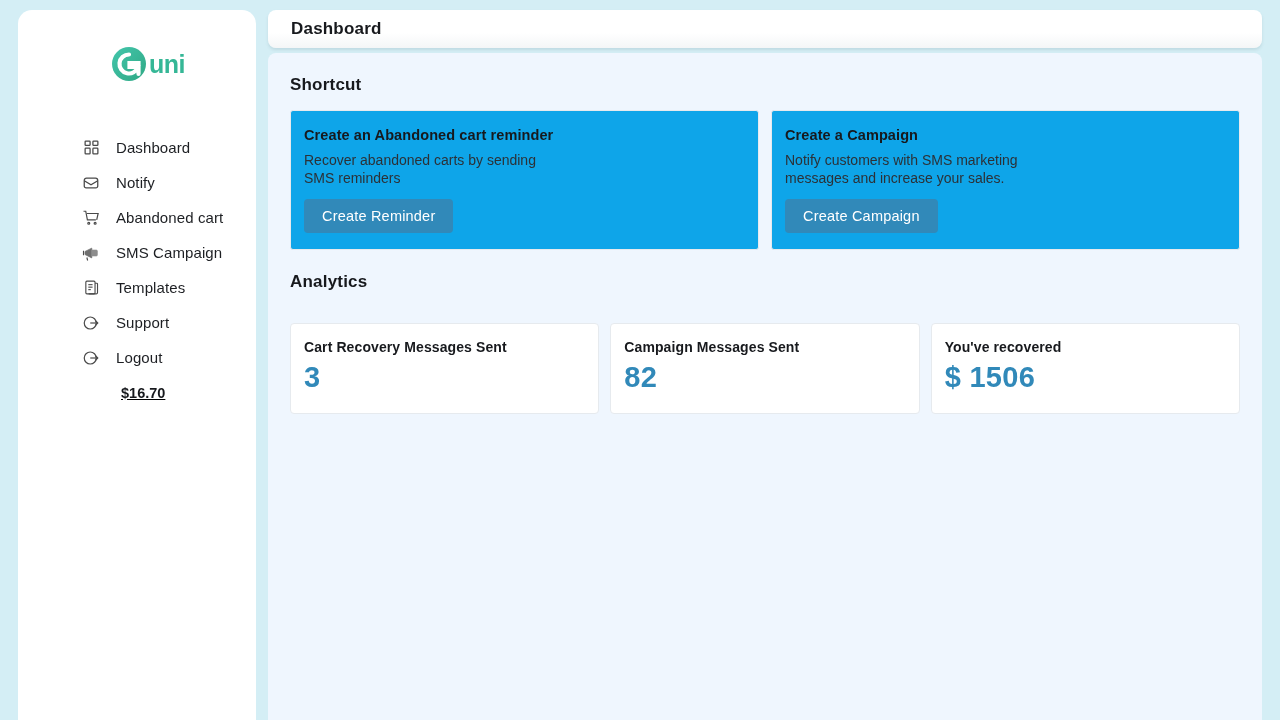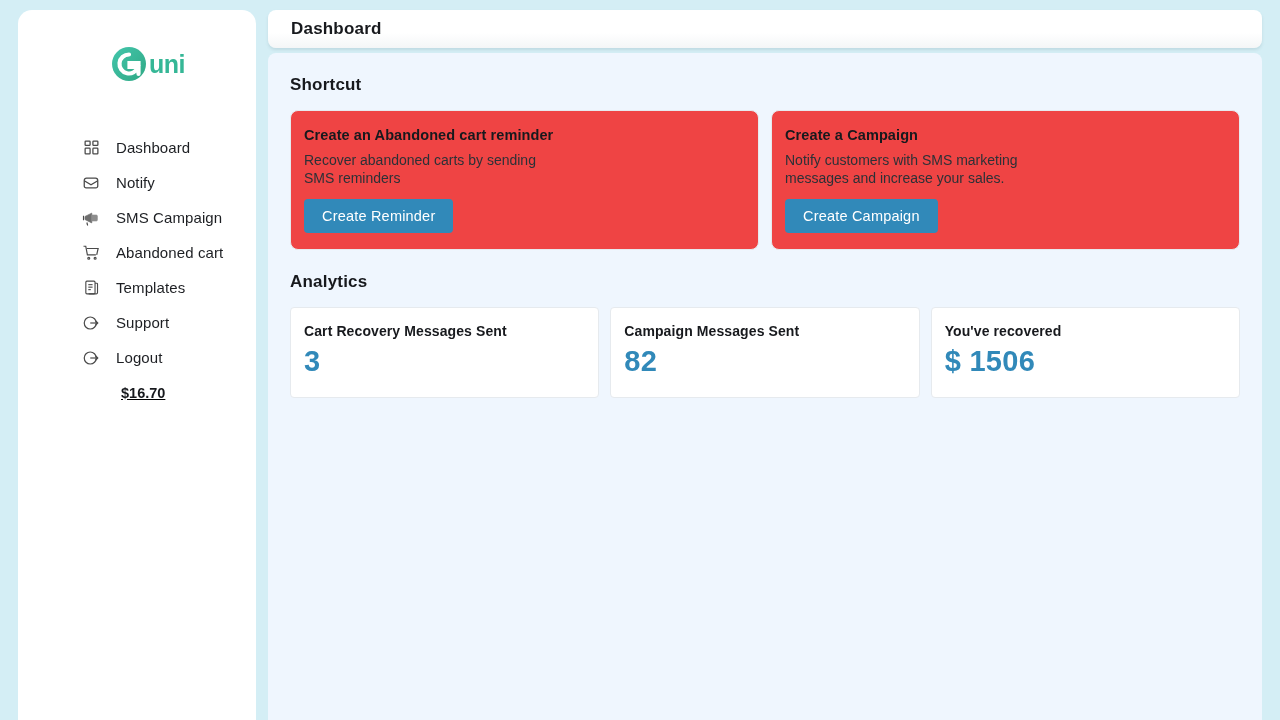--- a/index.html
+++ b/index.html
@@ -126,23 +126,23 @@
 
   
   #shortcut-cards {
     display: flex;
     gap: 12px;
     margin-bottom: 22px;
   }
 
   .shortcut-card {
     flex: 1 1 0;
-    background: #ef4444;
+    background: #0ea5e9;
     border: 1px solid #e6eaee;
-    border-radius: 8px;
+    border-radius: 3px;
     padding: 16px 14px 16px 13px;
     min-height: 132px;
   }
 
   .sc-title {
     font-size: 14.5px;
     font-weight: 700;
     color: #17191d;
     letter-spacing: .1px;
     margin-bottom: 8px;
@@ -175,20 +175,21 @@
     gap: 11px;
   }
 
   .stat-card {
     flex: 1 1 0;
     background: #ffffff;
     border: 1px solid #e6eaee;
     border-radius: 4px;
     padding: 15px 14px 18px 13px;
     min-height: 86px;
+    margin-top: 16px;
   }
 
   .stat-label {
     font-size: 14px;
     font-weight: 700;
     color: #17191d;
     letter-spacing: .1px;
     margin-bottom: 6px;
   }
 
@@ -238,40 +239,40 @@
         <svg width="18" height="18" viewBox="0 0 24 24" fill="none" stroke="currentColor" stroke-width="1.7">
           <path d="M3 8.5 A3 3 0 0 1 6 5.5 H18 A3 3 0 0 1 21 8.5 V16 A2.5 2.5 0 0 1 18.5 18.5 H5.5 A2.5 2.5 0 0 1 3 16 Z"></path>
           <path d="M3 9 L12 14.5 L21 9"></path>
         </svg>
       </span>
       <span class="nav-label">Notify</span>
     </div>
 
     <div class="nav-item">
       <span class="nav-icon">
+        <svg width="18" height="18" viewBox="0 0 24 24" fill="none" stroke="currentColor" stroke-width="1.6">
+          <path d="M2 3 H5 L7.2 14.5 H18.5"></path>
+          <path d="M6.4 6 H21.5 L19.6 14.5"></path>
+          <circle cx="9" cy="19" r="1.3"></circle>
+          <circle cx="17.5" cy="19" r="1.3"></circle>
+        </svg>
+      </span>
+      <span class="nav-label">Abandoned cart</span>
+    </div>
+
+    <div class="nav-item">
+      <span class="nav-icon">
         <svg width="18" height="18" viewBox="0 0 24 24" fill="none" stroke="currentColor" stroke-width="1.5">
           <path d="M4 10 L13 5.5 V18.5 L4 14 Z" fill="#6f6f6f" stroke="#6f6f6f" stroke-width="1"></path>
           <path d="M13 8 H19 A1.5 1.5 0 0 1 20.5 9.5 V14.5 A1.5 1.5 0 0 1 19 16 H13 Z" fill="#8d8d8d" stroke="#8d8d8d" stroke-width=".8"></path>
           <path d="M2 9 L2 15"></path>
           <path d="M6.5 18 L7.5 22"></path>
         </svg>
       </span>
       <span class="nav-label">SMS Campaign</span>
-    </div>
-
-    <div class="nav-item">
-      <span class="nav-icon">
-        <svg width="18" height="18" viewBox="0 0 24 24" fill="none" stroke="currentColor" stroke-width="1.6">
-          <path d="M2 3 H5 L7.2 14.5 H18.5"></path>
-          <path d="M6.4 6 H21.5 L19.6 14.5"></path>
-          <circle cx="9" cy="19" r="1.3"></circle>
-          <circle cx="17.5" cy="19" r="1.3"></circle>
-        </svg>
-      </span>
-      <span class="nav-label">Abandoned cart</span>
     </div>
 
     <div class="nav-item">
       <span class="nav-icon">
         <svg width="17" height="17" viewBox="0 0 24 24" fill="none" stroke="currentColor" stroke-width="1.6">
           <rect x="4" y="3" width="13" height="18" rx="1.5"></rect>
           <path d="M17 6 H19.5 A1 1 0 0 1 20.5 7 V19 A2 2 0 0 1 18.5 21 H8"></path>
           <path d="M7.5 8 H13.5"></path>
           <path d="M7.5 11.5 H13.5"></path>
           <path d="M7.5 15 H11"></path>

